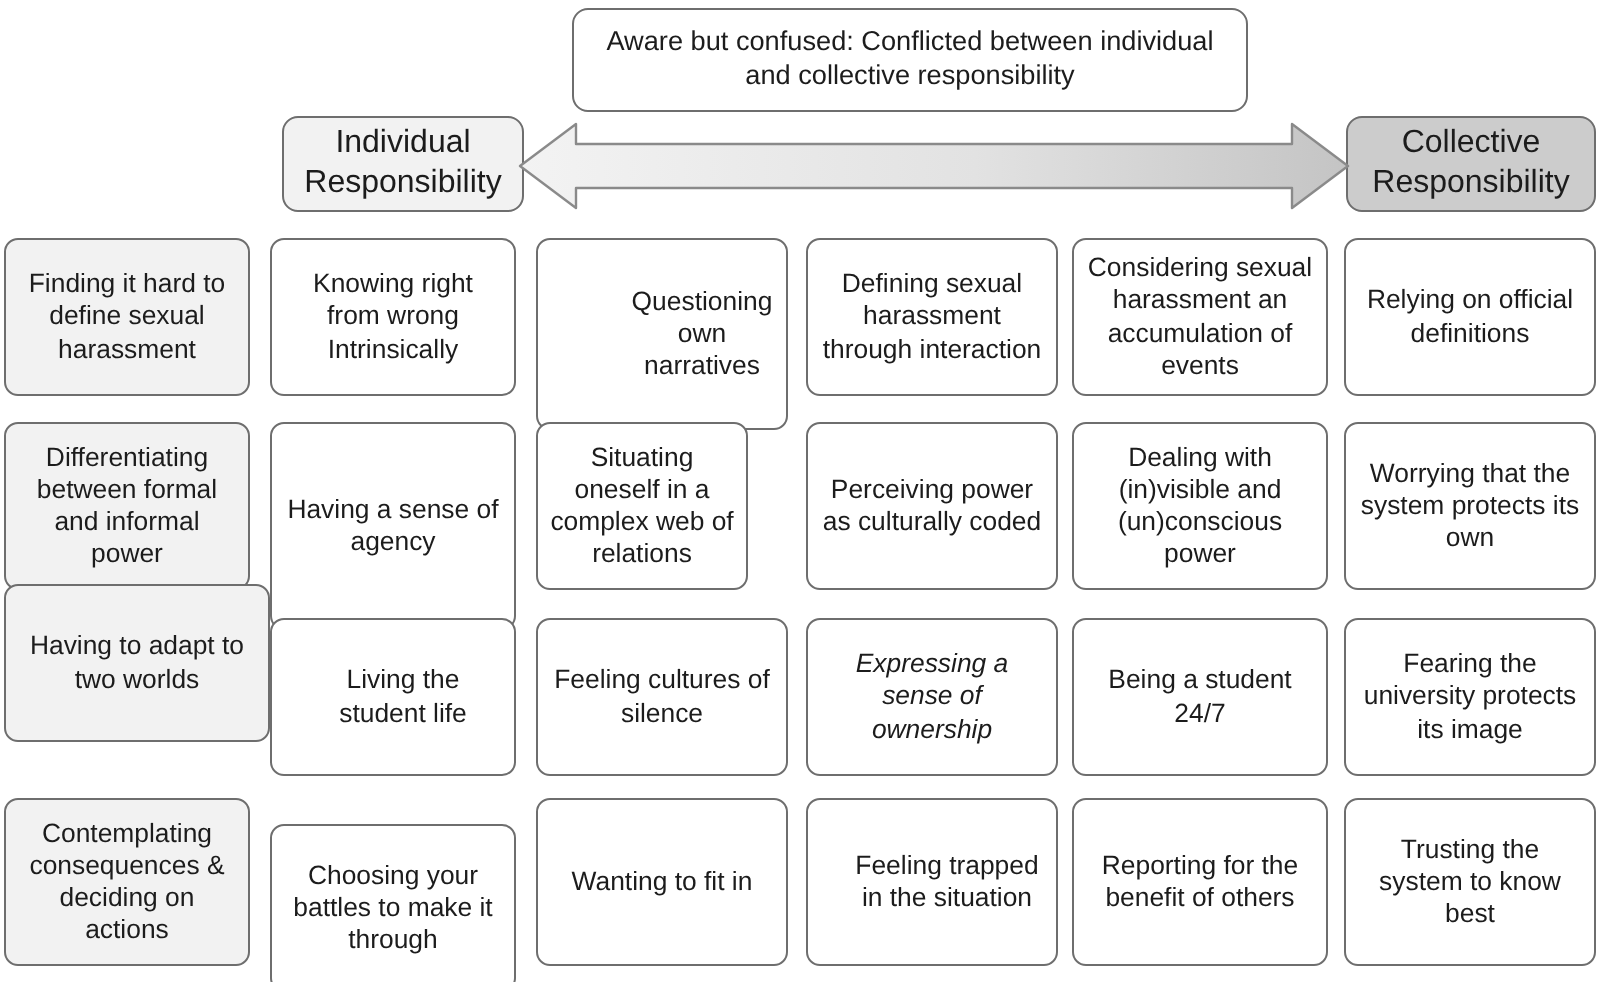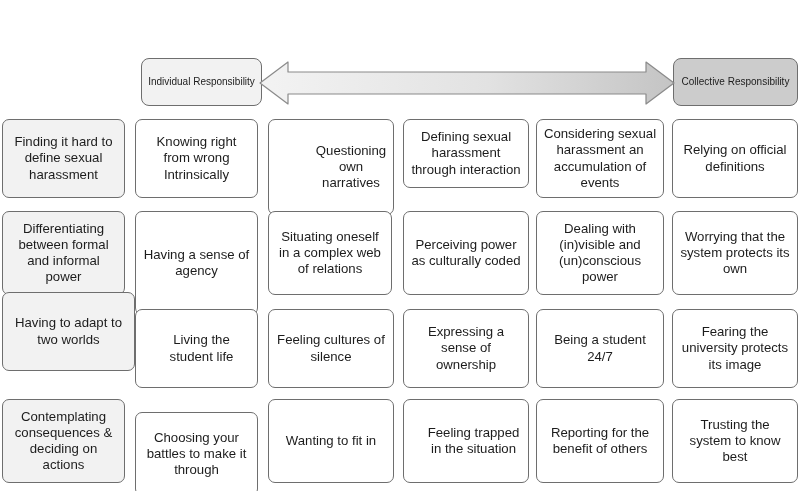--- a/index.html
+++ b/index.html
@@ -29,21 +29,21 @@
     position: absolute;
     box-sizing: border-box;
     border: 1.2px solid #6e6e6e;
     border-radius: 7px;
     background: #ffffff;
     display: flex;
     align-items: center;
     justify-content: center;
     text-align: center;
     line-height: 1.22;
-    font-size: 10px;
+    font-size: 16px;
     color: #1c1c1c;
     padding: 2px 6px;
   }
   .box span {
     display: block;
     width: 100%;
   }
 
   
   #banner {
@@ -88,20 +88,23 @@
   }
   .cell.shaded {
     background: #f2f2f2;
   }
 </style>
 </head>
 <body>
 
 <div id="diagram">
 
+  <div class="box" id="banner">
+    <span>Aware but confused: Conflicted between individual and collective responsibility</span>
+  </div>
 
   <div class="box" id="pole-individual">
     <span>Individual Responsibility</span>
   </div>
 
   <div class="box" id="pole-collective">
     <span>Collective Responsibility</span>
   </div>
 
   <svg id="arrow-svg" viewBox="0 0 418 50" preserveAspectRatio="none">
@@ -136,36 +139,36 @@
       </div>
       <div class="box cell" style="left: 135px; top: 309px; width: 123px; height: 79px; padding-left: 16px;">
         <span>Living the student life</span>
       </div>
       <div class="box cell" style="left: 135px; top: 412px; width: 123px; height: 84px;">
         <span>Choosing your battles to make it through</span>
       </div>
       <div class="box cell" style="left: 268px; top: 119px; width: 126px; height: 96px; padding-left: 46px;">
         <span>Questioning own narratives</span>
       </div>
-      <div class="box cell" style="left: 268px; top: 211px; width: 124px; height: 84px;">
+      <div class="box cell" style="left: 268px; top: 211px; width: 106px; height: 84px;">
         <span>Situating oneself in a complex web of relations</span>
       </div>
       <div class="box cell" style="left: 268px; top: 309px; width: 126px; height: 79px;">
         <span>Feeling cultures of silence</span>
       </div>
       <div class="box cell" style="left: 268px; top: 399px; width: 126px; height: 84px;">
         <span>Wanting to fit in</span>
       </div>
-      <div class="box cell" style="left: 403px; top: 119px; width: 126px; height: 69px;">
+      <div class="box cell" style="left: 403px; top: 119px; width: 126px; height: 79px;">
         <span>Defining sexual harassment through interaction</span>
       </div>
       <div class="box cell" style="left: 403px; top: 211px; width: 126px; height: 84px;">
         <span>Perceiving power as culturally coded</span>
       </div>
-      <div class="box cell" style="left: 403px; top: 309px; width: 126px; height: 79px;">
+      <div class="box cell" style="left: 403px; top: 309px; width: 126px; height: 79px; font-style: italic;">
         <span>Expressing a sense of ownership</span>
       </div>
       <div class="box cell" style="left: 403px; top: 399px; width: 126px; height: 84px; padding-left: 21px;">
         <span>Feeling trapped in the situation</span>
       </div>
       <div class="box cell" style="left: 536px; top: 119px; width: 128px; height: 79px;">
         <span>Considering sexual harassment an accumulation of events</span>
       </div>
       <div class="box cell" style="left: 536px; top: 211px; width: 128px; height: 84px;">
         <span>Dealing with (in)visible and (un)conscious power</span>

